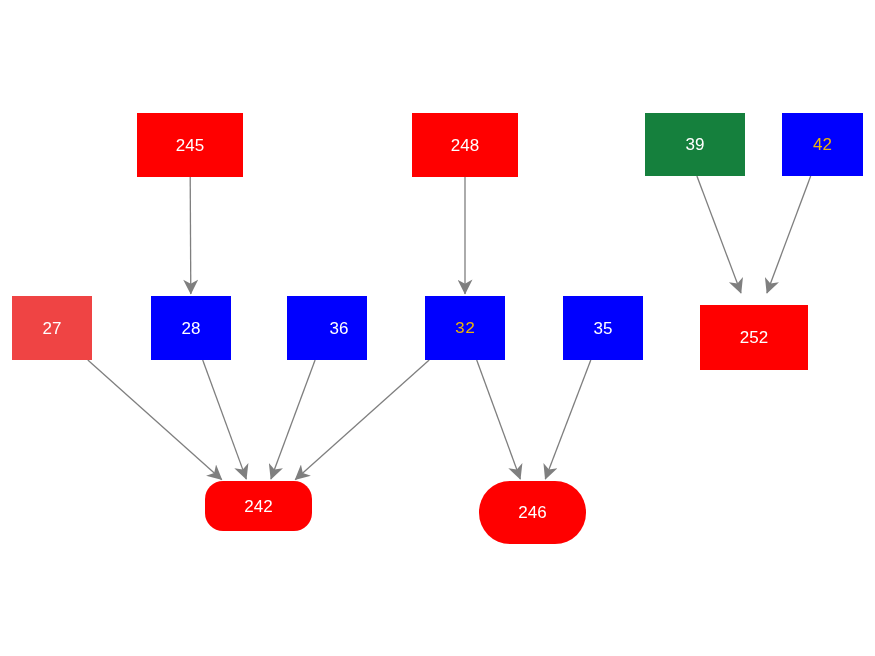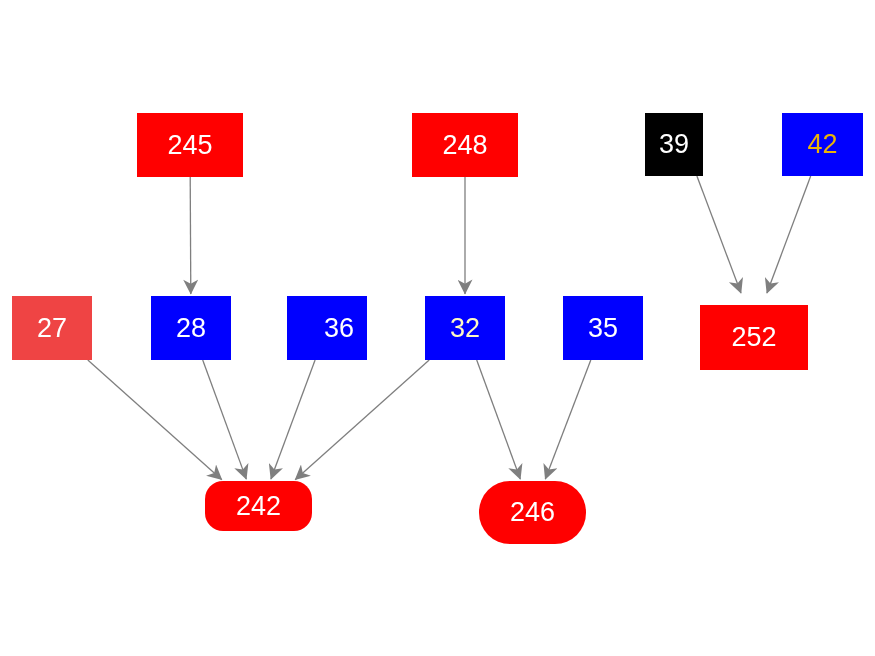--- a/index.html
+++ b/index.html
@@ -24,21 +24,21 @@
     pointer-events: none;
   }
   .node {
     position: absolute;
     display: flex;
     align-items: center;
     justify-content: center;
     box-sizing: border-box;
   }
   .node-label {
-    font-size: 27px;
+    font-size: 17px;
     line-height: 1;
     user-select: none;
   }
 </style>
 </head>
 <body>
 
 <div class="canvas">
   <svg class="edges-layer" viewBox="0 0 875 656" xmlns="http://www.w3.org/2000/svg">
     <defs>
@@ -59,37 +59,37 @@
         <line x1="590.8" y1="360.0" x2="545.3" y2="479.1" stroke="#7f7f7f" stroke-width="1.3" marker-end="url(#arrowhead)"></line>
       </g>
   </svg>
   <div id="node-group">
       <div class="node" style="left: 137px; top: 113px; width: 106px; height: 64px; background: rgb(255, 0, 0);">
         <span class="node-label" style="color: rgb(255, 255, 255);">245</span>
       </div>
       <div class="node" style="left: 412px; top: 113px; width: 106px; height: 64px; background: rgb(255, 0, 0);">
         <span class="node-label" style="color: rgb(255, 255, 255);">248</span>
       </div>
-      <div class="node" style="left: 645px; top: 113px; width: 58px; height: 63px; background: #000000;">
+      <div class="node" style="left: 645px; top: 113px; width: 100px; height: 63px; background: #15803d;">
         <span class="node-label" style="color: rgb(255, 255, 255);">39</span>
       </div>
       <div class="node" style="left: 782px; top: 113px; width: 81px; height: 63px; background: rgb(0, 0, 255);">
         <span class="node-label" style="color: #eab308;">42</span>
       </div>
       <div class="node" style="left: 12px; top: 296px; width: 80px; height: 64px; background: #ef4444;">
         <span class="node-label" style="color: rgb(255, 255, 255);">27</span>
       </div>
       <div class="node" style="left: 151px; top: 296px; width: 80px; height: 64px; background: rgb(0, 0, 255);">
         <span class="node-label" style="color: rgb(255, 255, 255);">28</span>
       </div>
       <div class="node" style="left: 287px; top: 296px; width: 80px; height: 64px; background: rgb(0, 0, 255);">
         <span class="node-label" style="color: rgb(255, 255, 255); margin-left: 24px;">36</span>
       </div>
       <div class="node" style="left: 425px; top: 296px; width: 80px; height: 64px; background: rgb(0, 0, 255);">
-        <span class="node-label" style="color: #fef9c3;">32</span>
+        <span class="node-label" style="color: #eab308; font-family: Liberation Mono, monospace;">32</span>
       </div>
       <div class="node" style="left: 563px; top: 296px; width: 80px; height: 64px; background: rgb(0, 0, 255);">
         <span class="node-label" style="color: rgb(255, 255, 255);">35</span>
       </div>
       <div class="node" style="left: 700px; top: 305px; width: 108px; height: 65px; background: rgb(255, 0, 0);">
         <span class="node-label" style="color: rgb(255, 255, 255);">252</span>
       </div>
       <div class="node" style="left: 205px; top: 481px; width: 107px; height: 50px; background: rgb(255, 0, 0); border-radius: 18px;">
         <span class="node-label" style="color: rgb(255, 255, 255);">242</span>
       </div>

